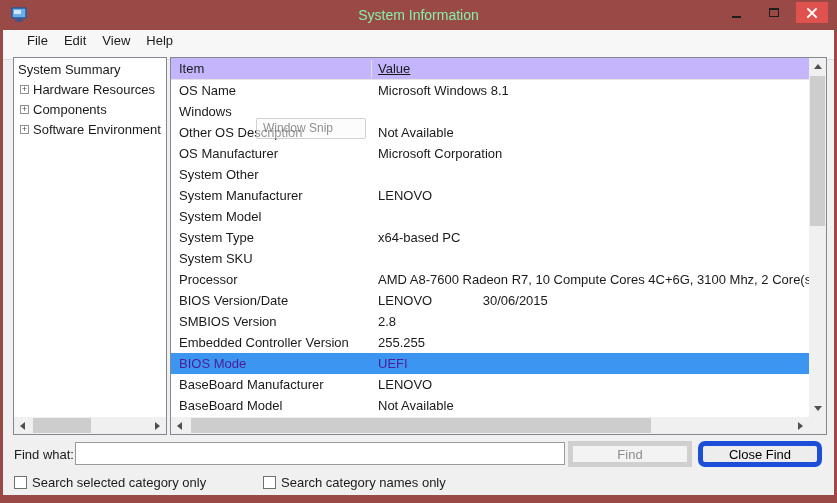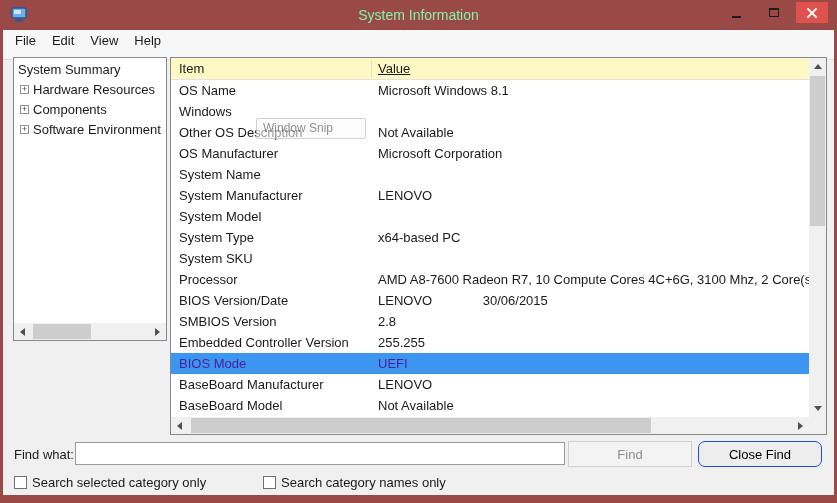--- a/index.html
+++ b/index.html
@@ -23,36 +23,36 @@
   .min-glyph { width:9px; height:2px; background:#1d1d1d; margin-top:8px; }
   .max-glyph { width:10px; height:9px; border:1px solid #1d1d1d; border-top-width:2px; }
   .x-bar { position:absolute; left:50%; top:50%; width:13px; height:2px; background:#fff; }
   .x-bar.a { transform:translate(-50%,-50%) rotate(45deg); }
   .x-bar.b { transform:translate(-50%,-50%) rotate(-45deg); }
 
   
   .client { position:absolute; left:3px; right:3px; top:30px; bottom:8px; background:#f0f0f0; }
 
   .menubar { position:absolute; left:0; top:0; right:0; height:30px; background:#f7f7f7;
-             border-bottom:1px solid #dcdcdc; display:flex; padding-left:4px; }
+             border-bottom:1px solid #dcdcdc; display:flex; padding-left:16px; }
   .menu-item { padding:0 8px; line-height:21px; cursor:default; }
 
   
-  .tree-panel { position:absolute; left:10px; top:27px; width:154px; height:284px;
+  .tree-panel { position:absolute; left:10px; top:27px; width:154px; height:378px;
                 background:#fff; border:1px solid #828790; overflow:hidden; }
   .tree-item { position:absolute; left:0; right:0; height:18px; line-height:18px; white-space:nowrap; overflow:hidden; }
   .tree-label { position:absolute; left:19px; }
   .tree-item.root .tree-label { left:4px; }
   .expander { position:absolute; left:6px; top:4px; width:9px; height:9px; border:1px solid #919191;
               background:#fff; font-size:9px; line-height:7px; text-align:center; color:#4a4a4a; }
 
   
   .list-panel { position:absolute; left:167px; top:27px; width:657px; height:378px;
                 background:#fff; border:1px solid #828790; overflow:hidden; }
-  .list-header { position:absolute; left:0; top:0; width:638px; height:22px; background:#fef9c3;
+  .list-header { position:absolute; left:0; top:0; width:638px; height:22px; background:#c4b5fd;
                  border-bottom:1px solid #e3e3e3; }
   .col-item-h { position:absolute; left:8px; top:0; line-height:21px; }
   .col-value-h { position:absolute; left:207px; top:0; line-height:21px;text-decoration:underline; }
   .col-sep { position:absolute; left:200px; top:2px; width:1px; height:18px; background:#e0e0e0; }
 
   .rows { position:absolute; left:0; top:22px; width:638px; }
   .row { display:flex; height:21px; line-height:21px; }
   .cell-item { width:201px; padding-left:8px; white-space:nowrap; overflow:hidden; }
   .cell-value { flex:1; padding-left:6px; white-space:pre; overflow:hidden; }
   .row.selected { background:var(--selection, #3d95f2); color:#4c1d95; }
@@ -84,21 +84,21 @@
   .h-thumb.tree { left:19px; width:58px; }
   .sb-corner { position:absolute; right:0; bottom:0; width:17px; height:17px; background:#f0f0f0; }
 
   
   .find-label { position:absolute; left:11px; top:414px; line-height:22px; }
   .find-input { position:absolute; left:72px; top:412px; width:490px; height:23px;
                 border:1px solid #9a9a9a; background:#fff; padding:0 5px;
                 font-family:"Liberation Sans", sans-serif; font-size:13px; }
   .btn { position:absolute; top:411px; width:124px; height:26px;
          font-family:"Liberation Sans", sans-serif; font-size:13px;
-         background:#ededed; border:1px solid #1d4ed8; cursor:default; }
+         background:#ededed; border:5px solid #1d4ed8; cursor:default; }
   .btn.find { left:565px; background:#f3f3f3; border-color:#cfcfcf; color:#8d8d8d; }
   .btn.close-find { left:695px;border-radius:7px; }
 
   
   .check-group { position:absolute; top:443px; height:18px; display:flex; align-items:center; gap:5px; }
   .check-group.one { left:11px; }
   .check-group.two { left:260px; }
   .cb { width:13px; height:13px; border:1px solid #707070; background:#fff; flex:none; }
 </style>
 </head>
@@ -183,21 +183,21 @@
           </div>
         <div class="row">
             <span class="cell-item">Other OS Description</span>
             <span class="cell-value">Not Available</span>
           </div>
         <div class="row">
             <span class="cell-item">OS Manufacturer</span>
             <span class="cell-value">Microsoft Corporation</span>
           </div>
         <div class="row">
-            <span class="cell-item">System Name</span>
+            <span class="cell-item">System Other</span>
             <span class="cell-value"></span>
           </div>
         <div class="row">
             <span class="cell-item">System Manufacturer</span>
             <span class="cell-value">LENOVO</span>
           </div>
         <div class="row">
             <span class="cell-item">System Model</span>
             <span class="cell-value"></span>
           </div>

